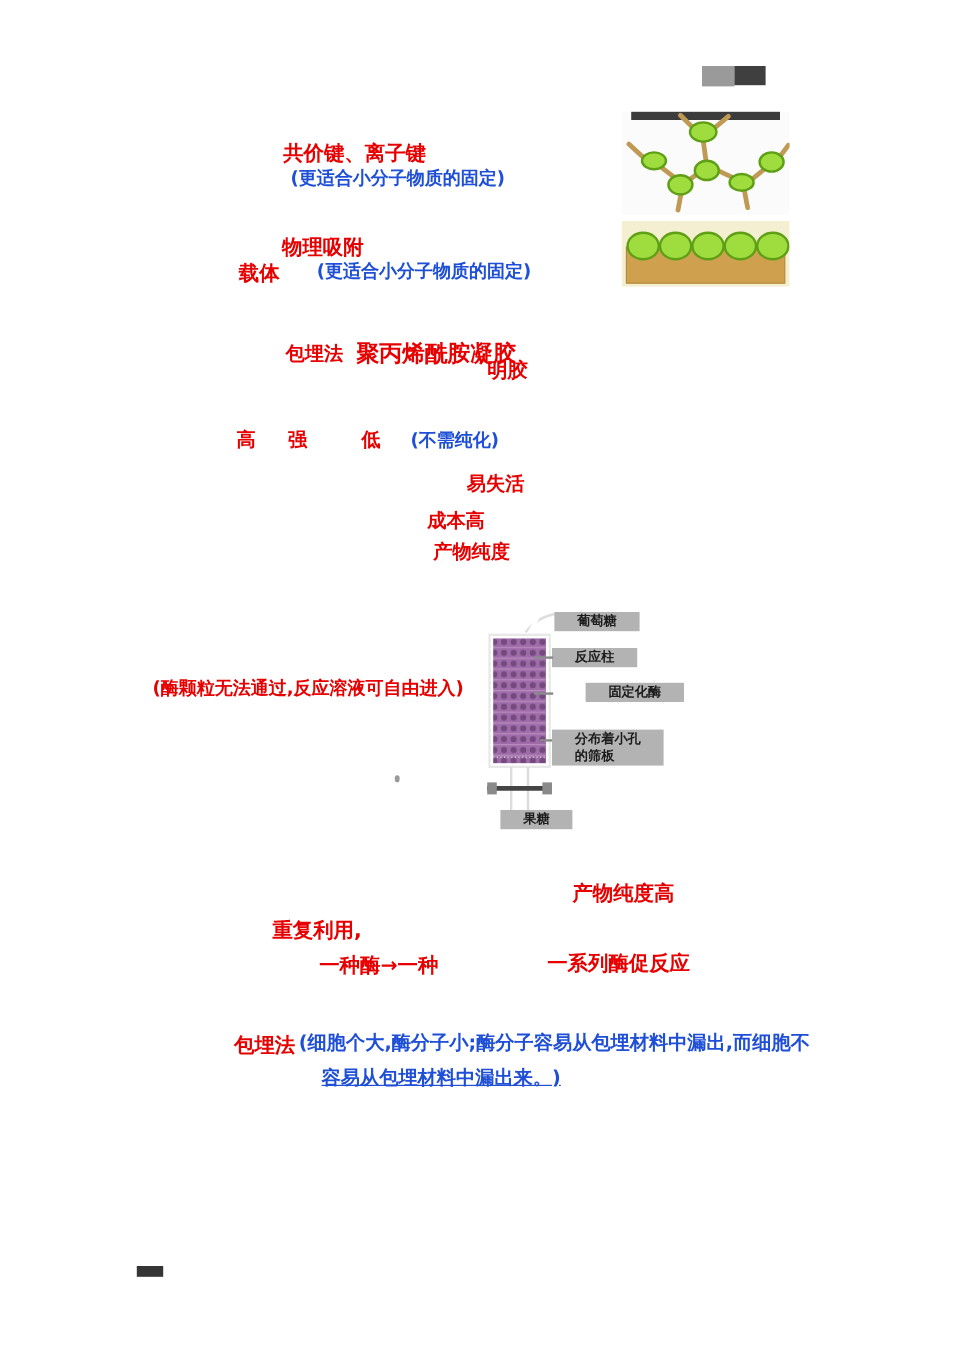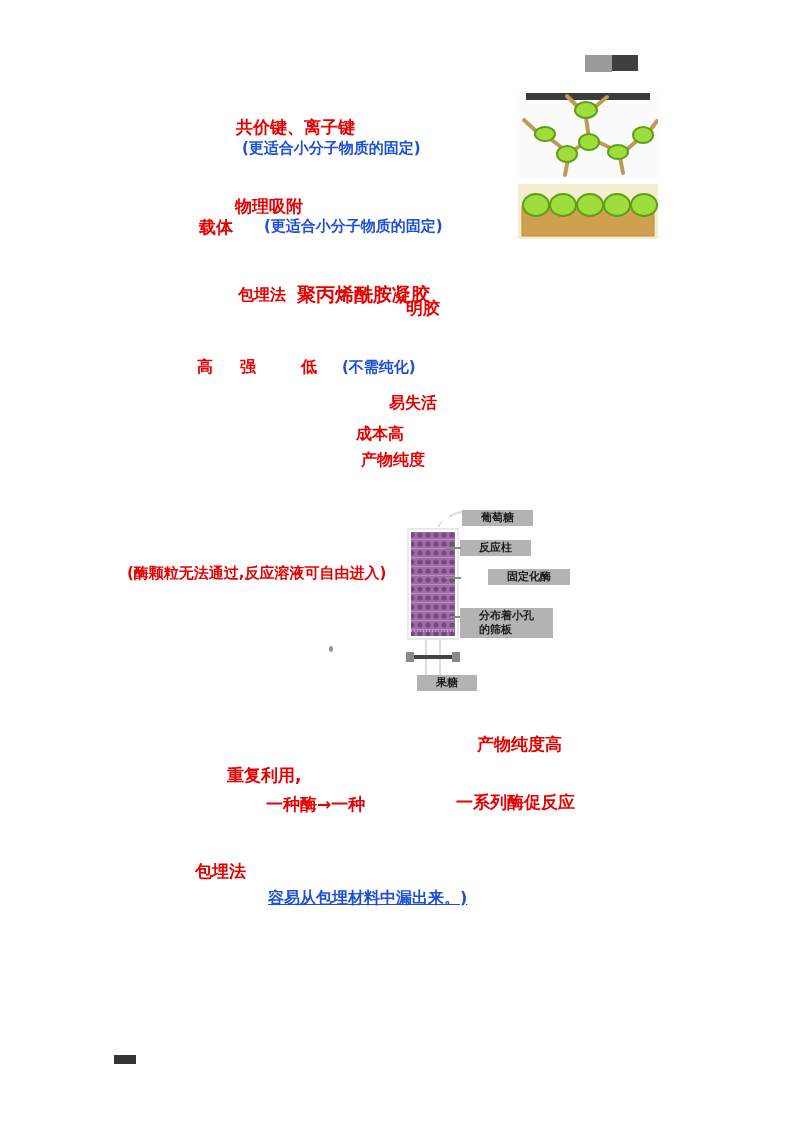--- a/index.html
+++ b/index.html
@@ -130,17 +130,18 @@
   <div class="leader" style="left:450px;top:616px;width:10px;"></div>
 
   <div class="abs" style="left:329px;top:646px;width:4px;height:6px;background:#9a9a9a;border-radius:2px;"></div>
 
   <div class="abs red" style="left:477px;top:733px;font-size:17px;">产物纯度高</div>
   <div class="abs red" style="left:227px;top:764px;font-size:17px;">重复利用,</div>
   <div class="abs red" style="left:238px;top:793px;font-size:17px;margin-left:28px;">一种酶→一种</div>
   <div class="abs red" style="left:456px;top:791px;font-size:17px;">一系列酶促反应</div>
 
   <div class="abs red" style="left:195px;top:860px;font-size:17px;">包埋法</div>
+  <div class="abs blue" style="left:249px;top:859px;font-size:16px;">(细胞个大,酶分子小;酶分子容易从包埋材料中漏出,而细胞不</div>
   <div class="abs blue u" style="left:244px;top:888px;font-size:16px;margin-left:24px;">容易从包埋材料中漏出来。)</div>
 
   <div class="abs" style="left:114px;top:1055px;width:22px;height:9px;background:#353535;"></div>
 
 </div>
 
 </body></html>

